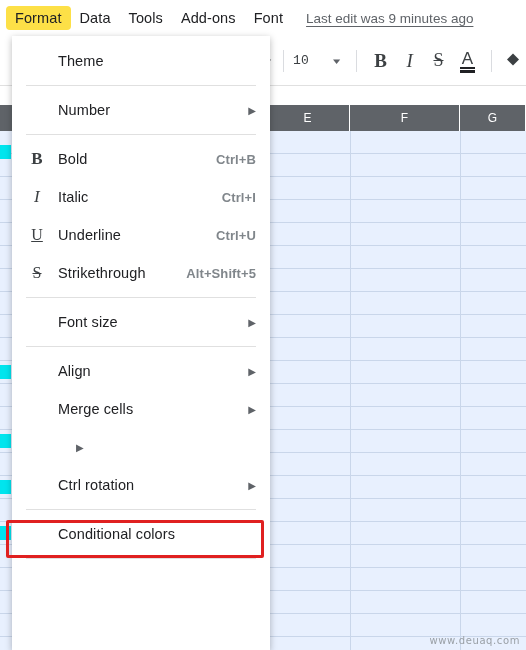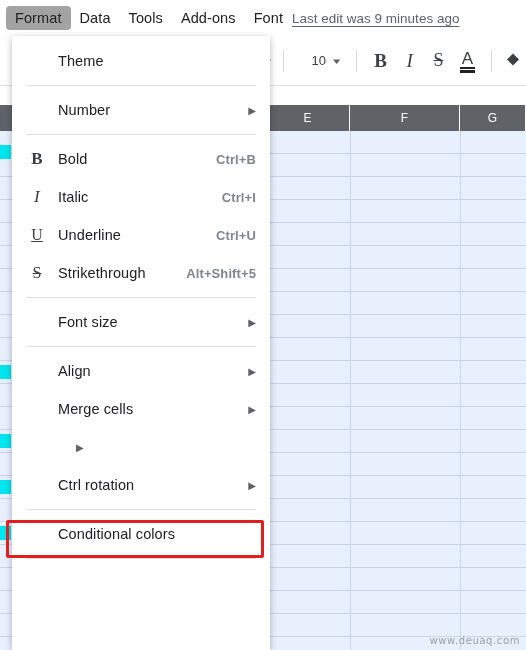--- a/index.html
+++ b/index.html
@@ -14,41 +14,41 @@
   
   .menubar {
     position: absolute; left: 0; top: 0; width: 526px; height: 36px;
     background: #ffffff; display: flex; align-items: center;
     padding-left: 6px; z-index: 5;
   }
   .menubar-item {
     font-size: 14.5px; color: #202124; padding: 4px 9px;
     border-radius: 4px; white-space: nowrap; letter-spacing: .1px;
   }
-  .menubar-item.active { background: #a3a3a3; }
+  .menubar-item.active { background: #fde047; }
   .last-edit {
-    font-size: 13.5px; color: #5f6368; 
+    font-size: 13.5px; color: #5f6368; margin-left: 14px;
     text-decoration: underline; text-underline-offset: 3px;
     white-space: nowrap;
   }
 
   
   .toolbar {
     position: absolute; left: 0; top: 36px; width: 526px; height: 50px;
     background: #ffffff; display: flex; align-items: center;
     border-bottom: 1px solid #e0e0e0; z-index: 3;
   }
   .tb-spacer { width: 270px; }
   .tb-caret {
     color: #5f6368; font-size: 9px; width: 14px; text-align: center;
     transform: scaleX(1.6);
   }
   .tb-sep { width: 1px; height: 22px; background: #dadce0; margin: 0 9px; }
   .tb-fontsize {
-    font-size: 13px; color: #3c4043; width: 34px; text-align: right;
+    font-size: 13px; color: #3c4043; width: 34px; text-align: left; font-family: Liberation Mono, monospace;
   }
   .tb-caret2 {
     color: #5f6368; font-size: 9px; width: 22px; text-align: center;
     transform: scaleX(1.6);
   }
   .tb-btn {
     width: 30px; height: 30px; display: flex; align-items: center;
     justify-content: center; color: #3c4043; font-size: 17px;
   }
   .tb-btn.bold { font-weight: bold; font-family: "Liberation Serif", serif; font-size:19px;}

